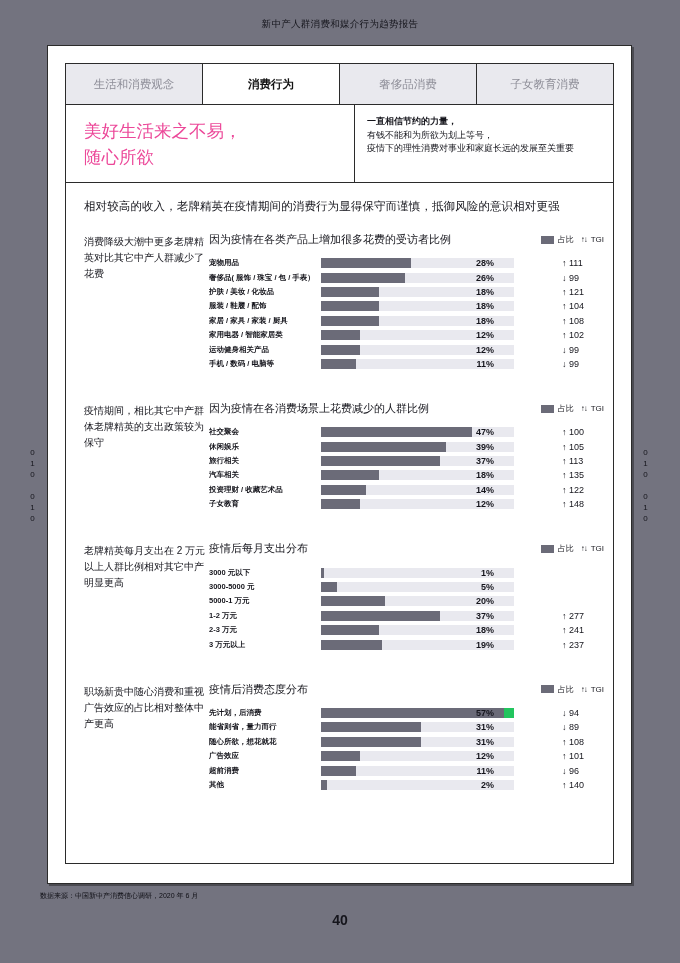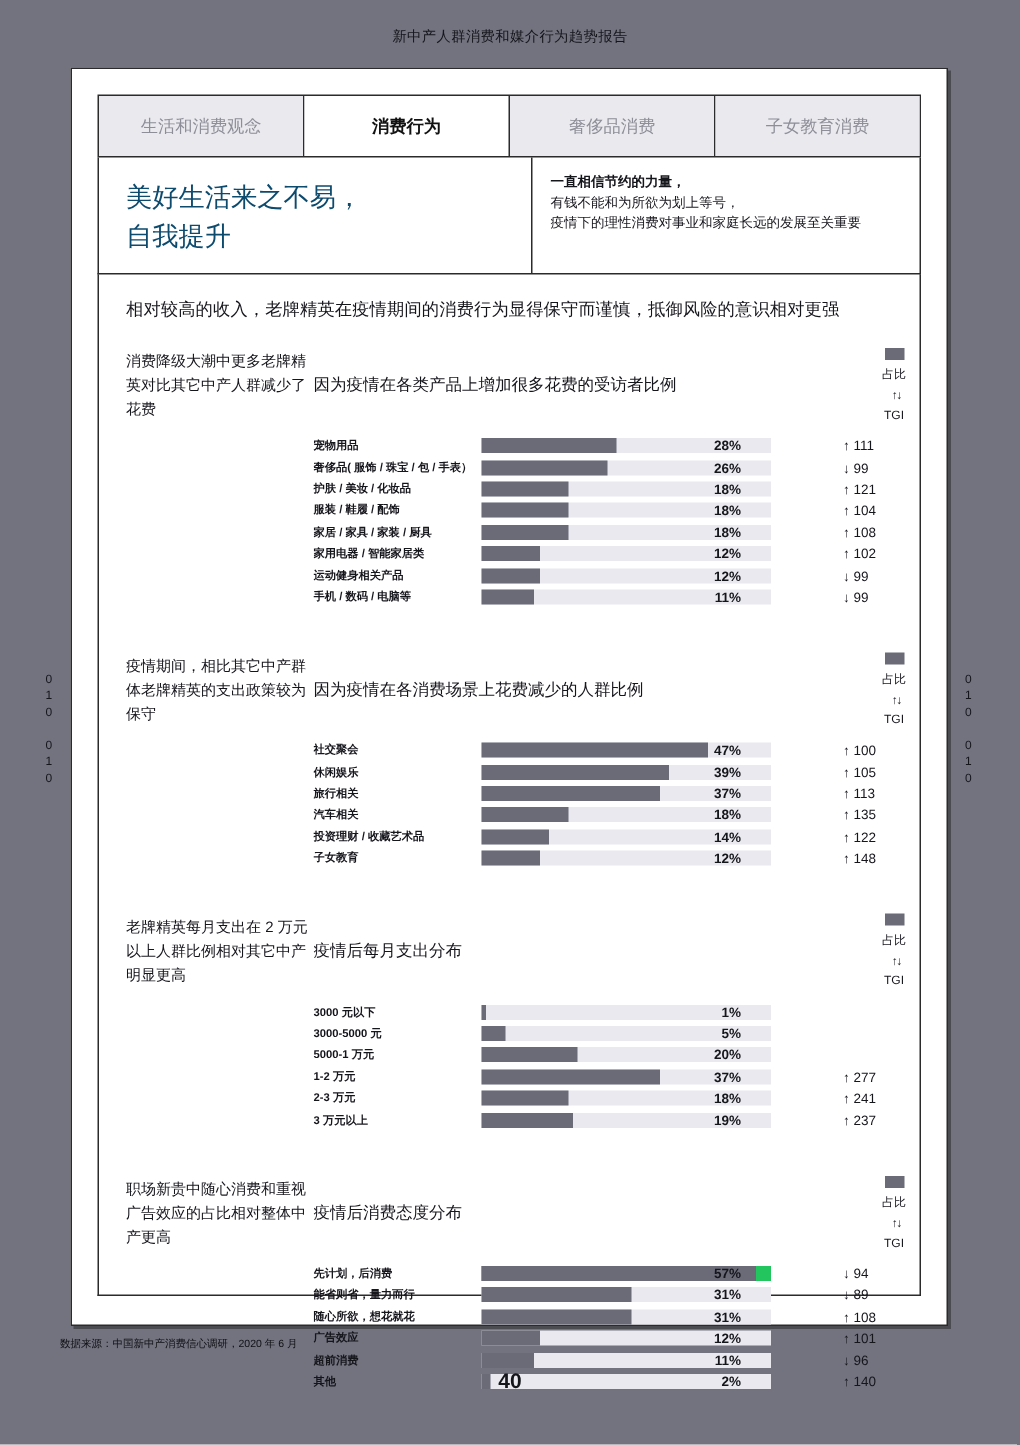--- a/index.html
+++ b/index.html
@@ -91,21 +91,21 @@
   }
   .headline-left {
     width: 289px;
     box-sizing: border-box;
     padding: 13px 0 10px 18px;
     border-right: 1px solid #2b2b2b;
   }
   .headline-left .line {
     font-size: 17.5px;
     line-height: 26px;
-    color: #0c4a6e;
+    color: #ec4899;
     white-space: nowrap;
   }
   .headline-right {
     flex: 1;
     box-sizing: border-box;
     padding: 10px 8px 8px 12px;
   }
   .headline-right .qline {
     font-size: 9px;
     line-height: 13.5px;
@@ -155,21 +155,20 @@
     font-size: 11px;
     color: #15151c;
   }
   .legend {
     display: flex;
     align-items: center;
     gap: 4px;
     font-size: 8px;
     color: #15151c;
     white-space: nowrap;
-    flex-direction: column;
   }
   .legend .swatch {
     width: 13px;
     height: 8px;
     background: #6b6b78;
     display: inline-block;
   }
   .legend .lg-arrows { margin-left: 3px; letter-spacing: -1px; }
 
   
@@ -259,21 +258,21 @@
         <span>奢侈品消费</span>
       </div>
       <div class="tab">
         <span>子女教育消费</span>
       </div>
     </div>
 
   <div class="headline-row">
     <div class="headline-left">
       <div class="line">美好生活来之不易，</div>
-      <div class="line">自我提升</div>
+      <div class="line">随心所欲</div>
     </div>
     <div class="headline-right" id="quote-block">
         <div class="qline">一直相信节约的力量，</div>
         <div class="qline">有钱不能和为所欲为划上等号，</div>
         <div class="qline">疫情下的理性消费对事业和家庭长远的发展至关重要</div>
       </div>
   </div>
 
   <div class="body-box">
     <div class="lead">相对较高的收入，老牌精英在疫情期间的消费行为显得保守而谨慎，抵御风险的意识相对更强</div>

